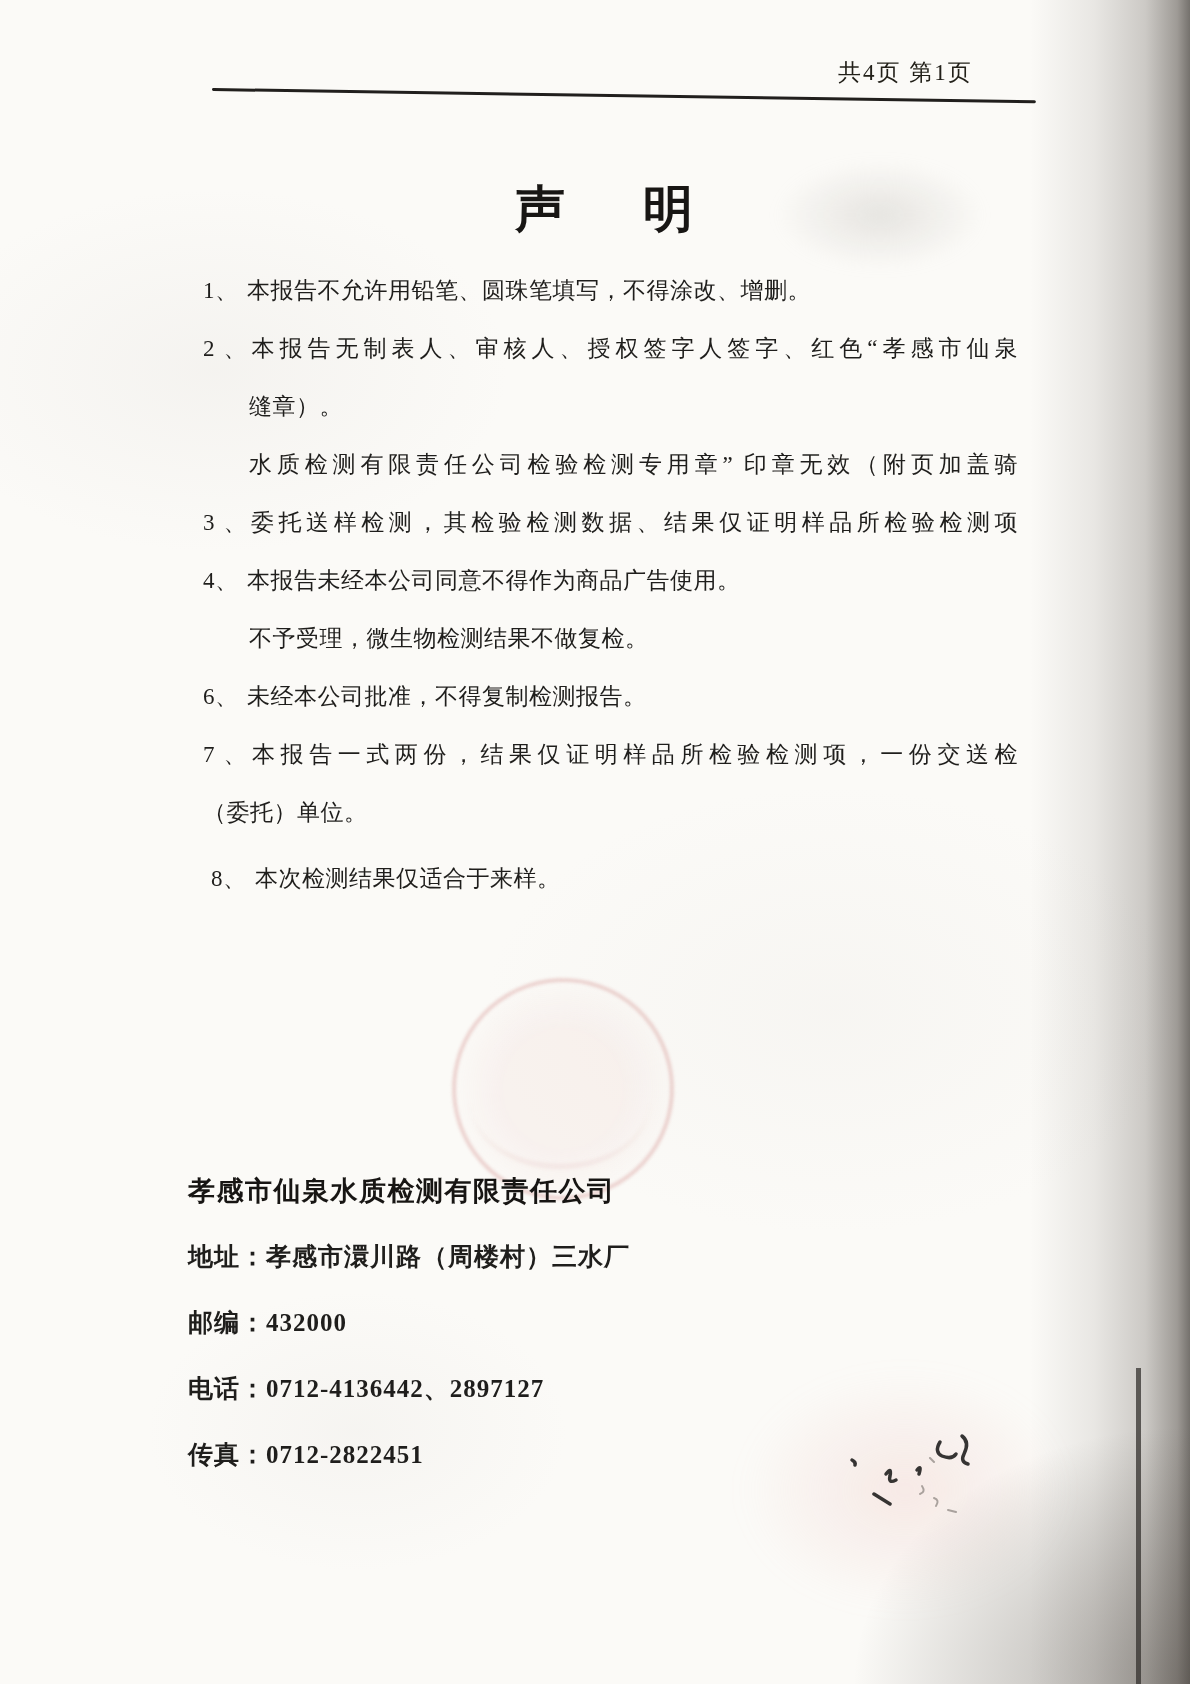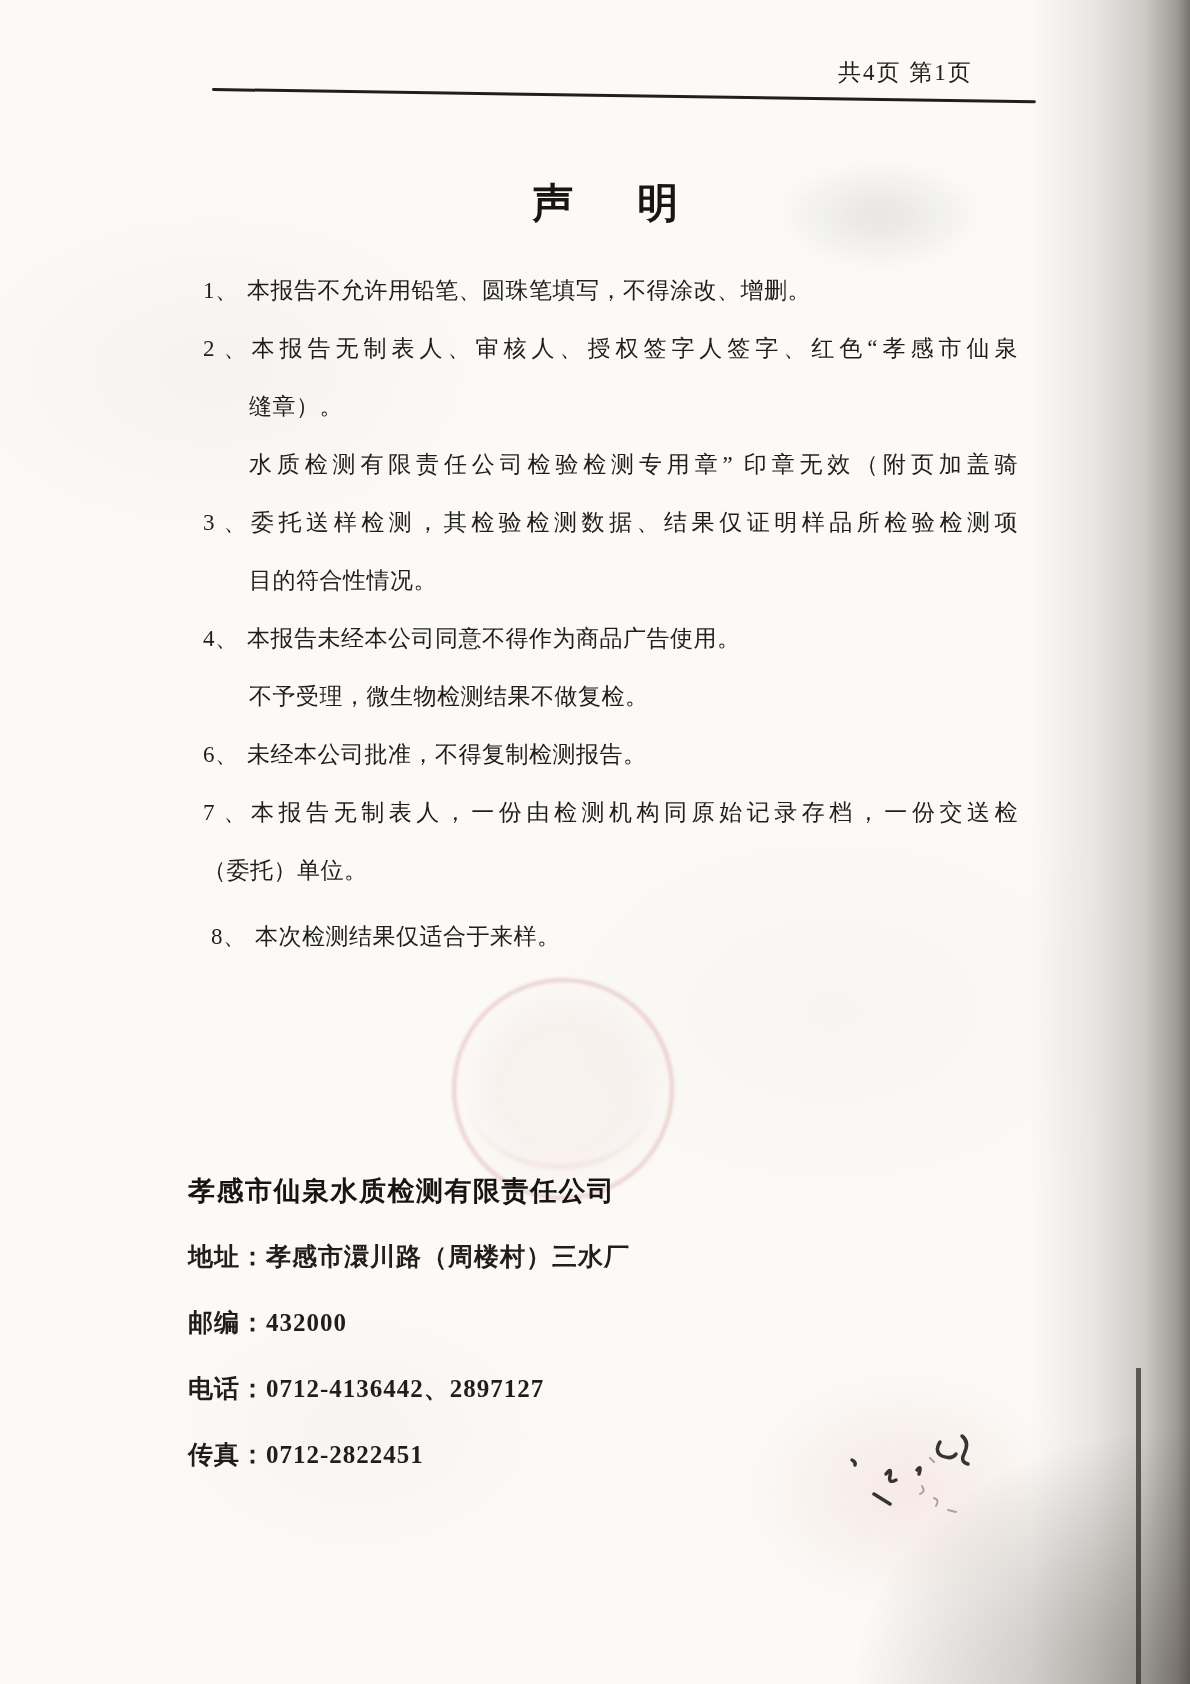--- a/index.html
+++ b/index.html
@@ -72,21 +72,21 @@
     position: absolute; left: 212px; top: 88px; width: 824px; height: 3px;
     background: #211f1d;
     transform: rotate(0.85deg); transform-origin: left center;
     border-radius: 2px;
   }
 
   
   .doc-title {
     position: absolute; left: 205px; top: 176px; width: 812px;
     text-align: center;
-    font-size: 41px; font-weight: 700; letter-spacing: 0.28em;
+    font-size: 50px; font-weight: 700; letter-spacing: 0.28em;
     color: #181614;
   }
 
   
   .decl {
     position: absolute; left: 203px; top: 262px; width: 815px;
     font-size: 23px; letter-spacing: 0.5px;
   }
   .decl .line { line-height: 58px; height: 58px; white-space: nowrap; }
   .decl .line.wrap-ind { padding-left: 46px; }
@@ -122,29 +122,28 @@
   <div class="doc-title">声　明</div>
 
   <div class="decl">
     <div class="line"><span class="num">1、</span><span>本报告不允许用铅笔、圆珠笔填写，不得涂改、增删。</span></div>
 
     <div class="line jl"><span class="num">2、</span><span>本报告无制表人、审核人、授权签字人签字、红色“孝感市仙泉</span></div>
     <div class="line wrap-ind">缝章）。</div>
     <div class="line wrap-ind jl">水质检测有限责任公司检验检测专用章” 印章无效（附页加盖骑</div>
 
     <div class="line jl"><span class="num">3、</span><span>委托送样检测，其检验检测数据、结果仅证明样品所检验检测项</span></div>
-    <div class="line wrap-ind">目的符合性情况。</div>
 
     <div class="line"><span class="num">4、</span><span>本报告未经本公司同意不得作为商品广告使用。</span></div>
 
     <div class="line wrap-ind">不予受理，微生物检测结果不做复检。</div>
 
     <div class="line"><span class="num">6、</span><span>未经本公司批准，不得复制检测报告。</span></div>
 
-    <div class="line jl"><span class="num">7、</span><span>本报告无制表人，一份由检测机构同原始记录存档，一份交送检</span></div>
+    <div class="line jl"><span class="num">7、</span><span>本报告一式两份，结果仅证明样品所检验检测项，一份交送检</span></div>
     <div class="line">（委托）单位。</div>
 
     <div class="line gap-before"><span class="num">8、</span><span>本次检测结果仅适合于来样。</span></div>
   </div>
 
   <div class="company">
     <div class="cline cname">孝感市仙泉水质检测有限责任公司</div>
     <div class="cline">地址：孝感市澴川路（周楼村）三水厂</div>
     <div class="cline">邮编：432000</div>
     <div class="cline">电话：0712-4136442、2897127</div>

